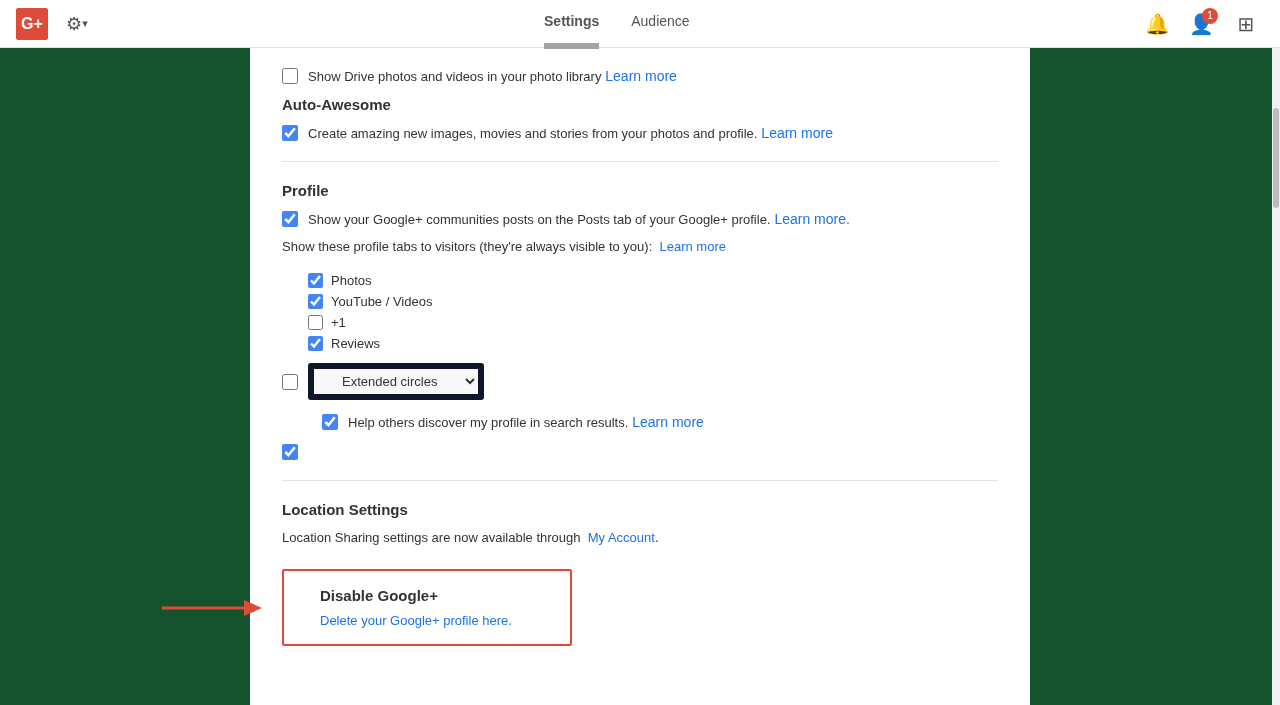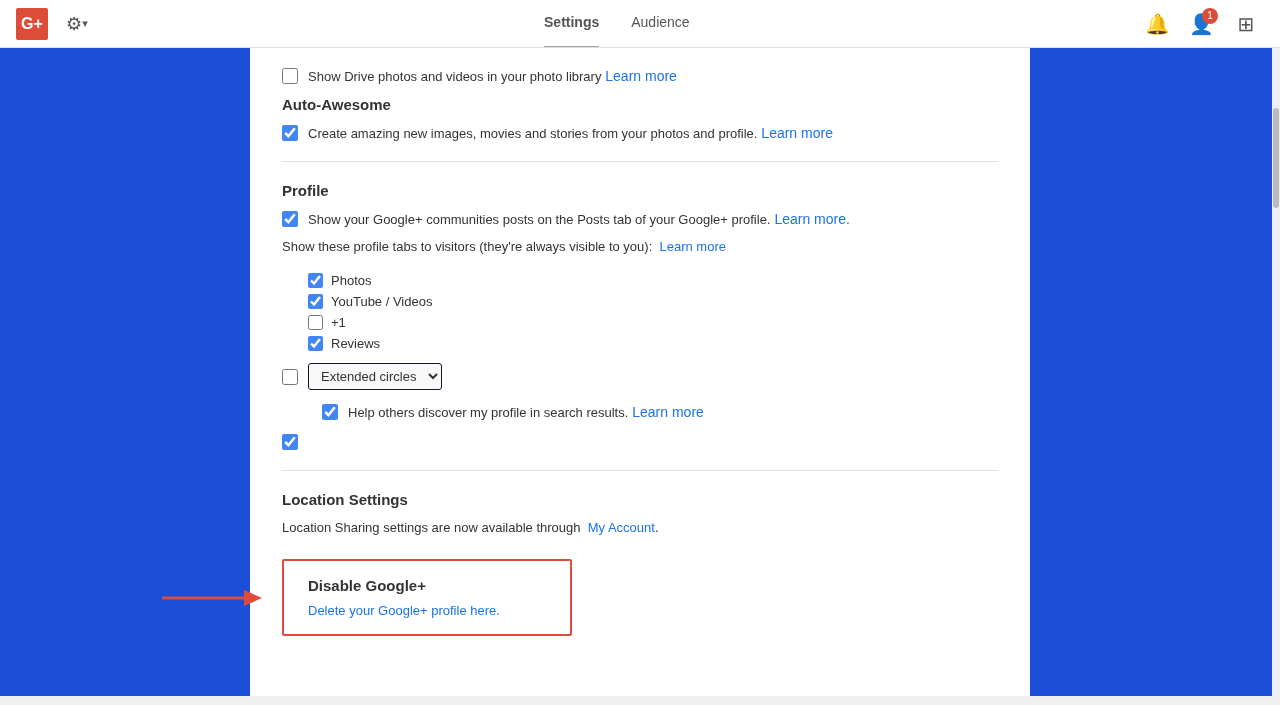--- a/index.html
+++ b/index.html
@@ -49,21 +49,21 @@
     .nav-tab {
       font-size: 14px;
       color: #555;
       text-decoration: none;
       padding: 14px 0;
       border-bottom: 3px solid transparent;
       cursor: pointer;
     }
     .nav-tab.active {
       color: #555;
-      border-bottom: 1px solid #a3a3a3;
+      border-bottom: 6px solid #a3a3a3;
       font-weight: bold;
     }
     .nav-icons {
       display: flex; align-items: center; gap: 8px;
     }
     .nav-icon-btn {
       position: relative;
       width: 36px; height: 36px;
       background: none; border: none;
       cursor: pointer;
@@ -81,21 +81,21 @@
       font-size: 10px;
       display: flex; align-items: center; justify-content: center;
     }
 
     
     .main-content {
       margin-top: 48px;
       display: flex;
       justify-content: center;
       padding: 0;
-      background: #1d4ed8;
+      background: #14532d;
     }
     .content-panel {
       background: #fff;
       width: 780px;
       min-height: 600px;
       padding: 20px 32px 40px 32px;
     }
 
     
     .setting-row {
@@ -158,23 +158,23 @@
       align-items: center;
       margin-bottom: 12px;
       gap: 10px;
     }
     .message-row input[type="checkbox"] {
       width: 16px; height: 16px;
       flex-shrink: 0;
       cursor: pointer;
     }
     .dropdown-select {
-      border: 1px solid #0f172a;
+      border: 6px solid #0f172a;
       border-radius: 3px;
-      padding: 4px 8px;
+      padding: 4px 24px;
       font-size: 13px;
       background: #f8f8f8;
       color: #333;
       cursor: pointer;
     }
 
     
     .location-text {
       font-size: 13px;
       color: #333;
@@ -197,21 +197,21 @@
     }
     .arrow-icon {
       color: #dd4b39;
       font-size: 32px;
       display: flex;
       align-items: center;
     }
     .disable-box {
       border: 2px solid #dd4b39;
       border-radius: 2px;
-      padding: 16px 24px;
+      padding: 16px 36px;
       width: 290px;
       background: #fff;
     }
     .disable-title {
       font-size: 15px;
       font-weight: bold;
       color: #333;
       margin-bottom: 8px;
     }
     .disable-link {

